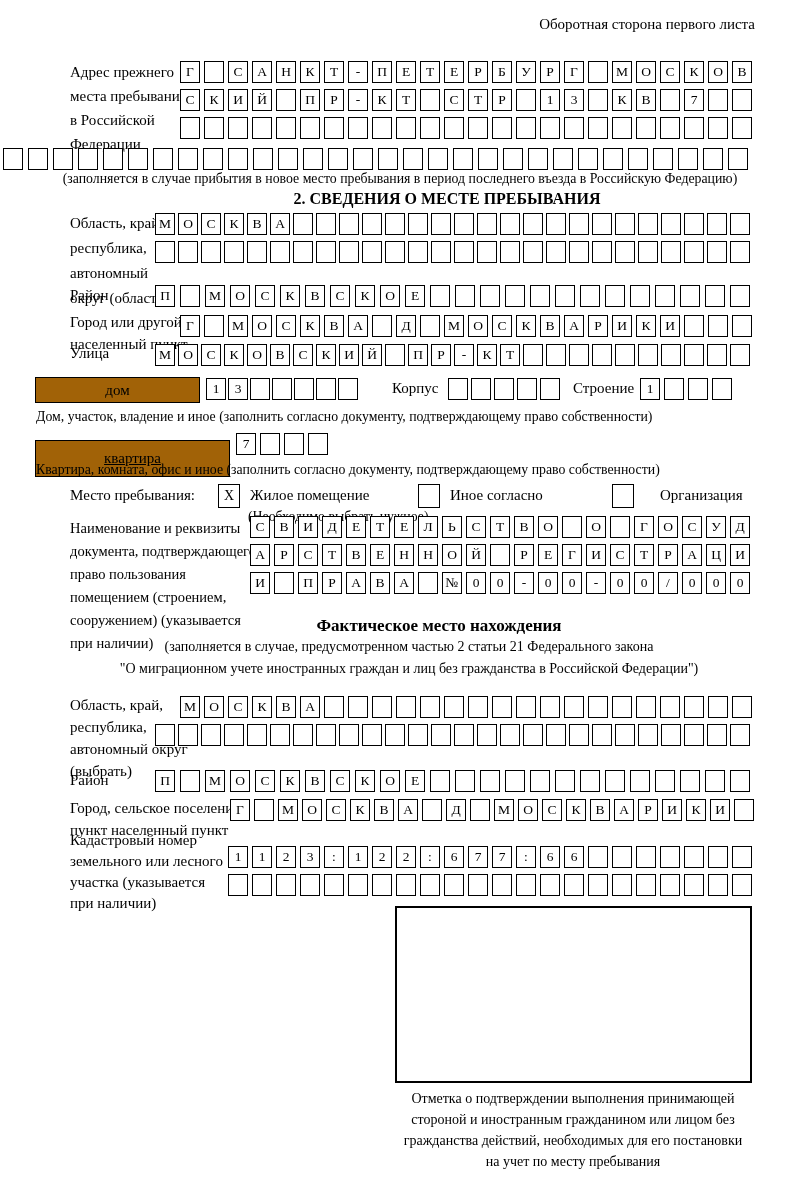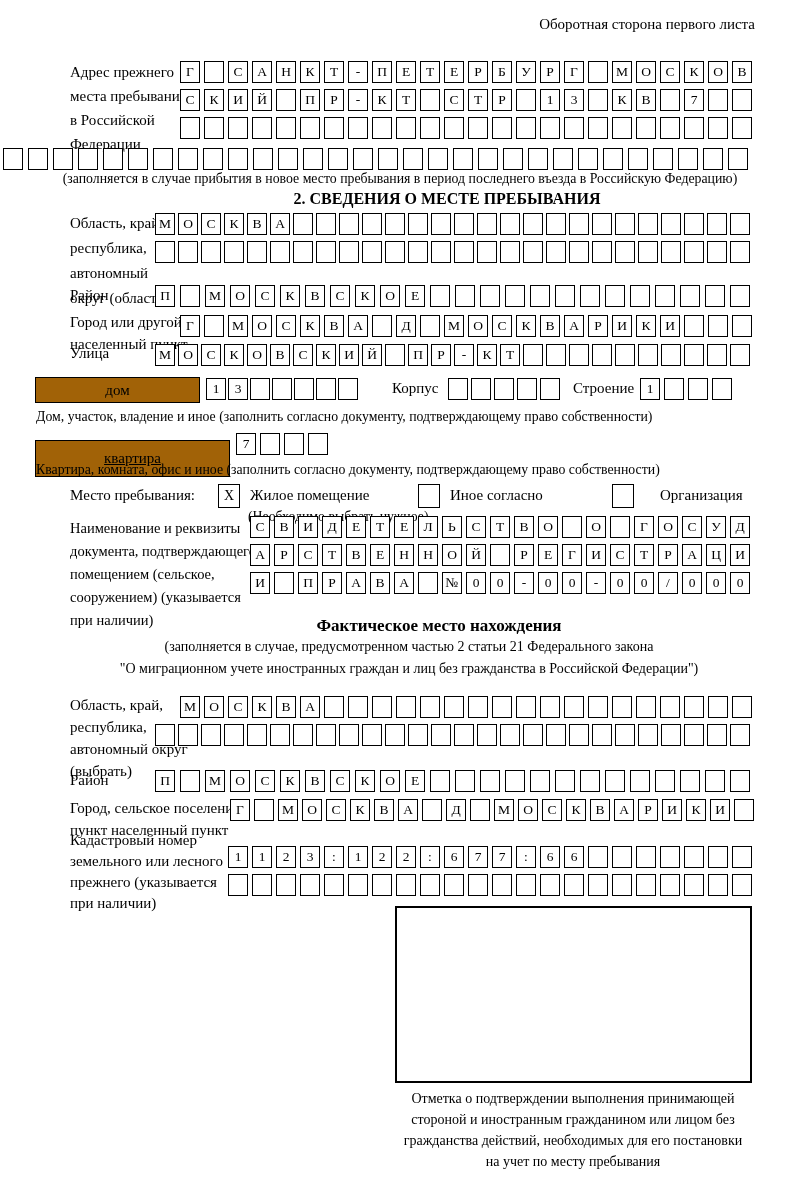--- a/index.html
+++ b/index.html
@@ -350,21 +350,22 @@
   <div class="abs lbl" style="left:250px; top:487px;">Жилое помещение</div>
   <span class="abs cbox" style="left:418px; top:484px;"></span>
   <div class="abs lbl" style="left:450px; top:487px;">Иное согласно</div>
   <span class="abs cbox" style="left:612px; top:484px;"></span>
   <div class="abs lbl" style="left:660px; top:487px;">Организация</div>
   <div class="abs caption" style="left:248px; top:509px;">(Необходимо выбрать нужное)</div>
 
   <div class="abs lines" style="left:70px; top:517px; line-height:23px; font-size:14.5px;">
       <div>Наименование и реквизиты</div>
       <div>документа, подтверждающего</div>
-      <div>помещением (сельское,</div>
+      <div>право пользования</div>
+      <div>помещением (строением,</div>
       <div>сооружением) (указывается</div>
       <div>при наличии)</div>
     </div>
   <div class="abs cellrow" style="left:250px; top:516px; gap:4px;">
       <span class="cell">С</span>
       <span class="cell">В</span>
       <span class="cell">И</span>
       <span class="cell">Д</span>
       <span class="cell">Е</span>
       <span class="cell">Т</span>
@@ -551,21 +552,21 @@
       <span class="cell">Р</span>
       <span class="cell">И</span>
       <span class="cell">К</span>
       <span class="cell">И</span>
       <span class="cell"></span>
     </div>
 
   <div class="abs lbl lines" style="left:70px; top:830px; line-height:21px;">
       <div>Кадастровый номер</div>
       <div>земельного или лесного</div>
-      <div>прежнего (указывается</div>
+      <div>участка (указывается</div>
       <div>при наличии)</div>
     </div>
   <div class="abs cellrow" style="left:228px; top:846px; gap:4px;">
       <span class="cell">1</span>
       <span class="cell">1</span>
       <span class="cell">2</span>
       <span class="cell">3</span>
       <span class="cell">:</span>
       <span class="cell">1</span>
       <span class="cell">2</span>

